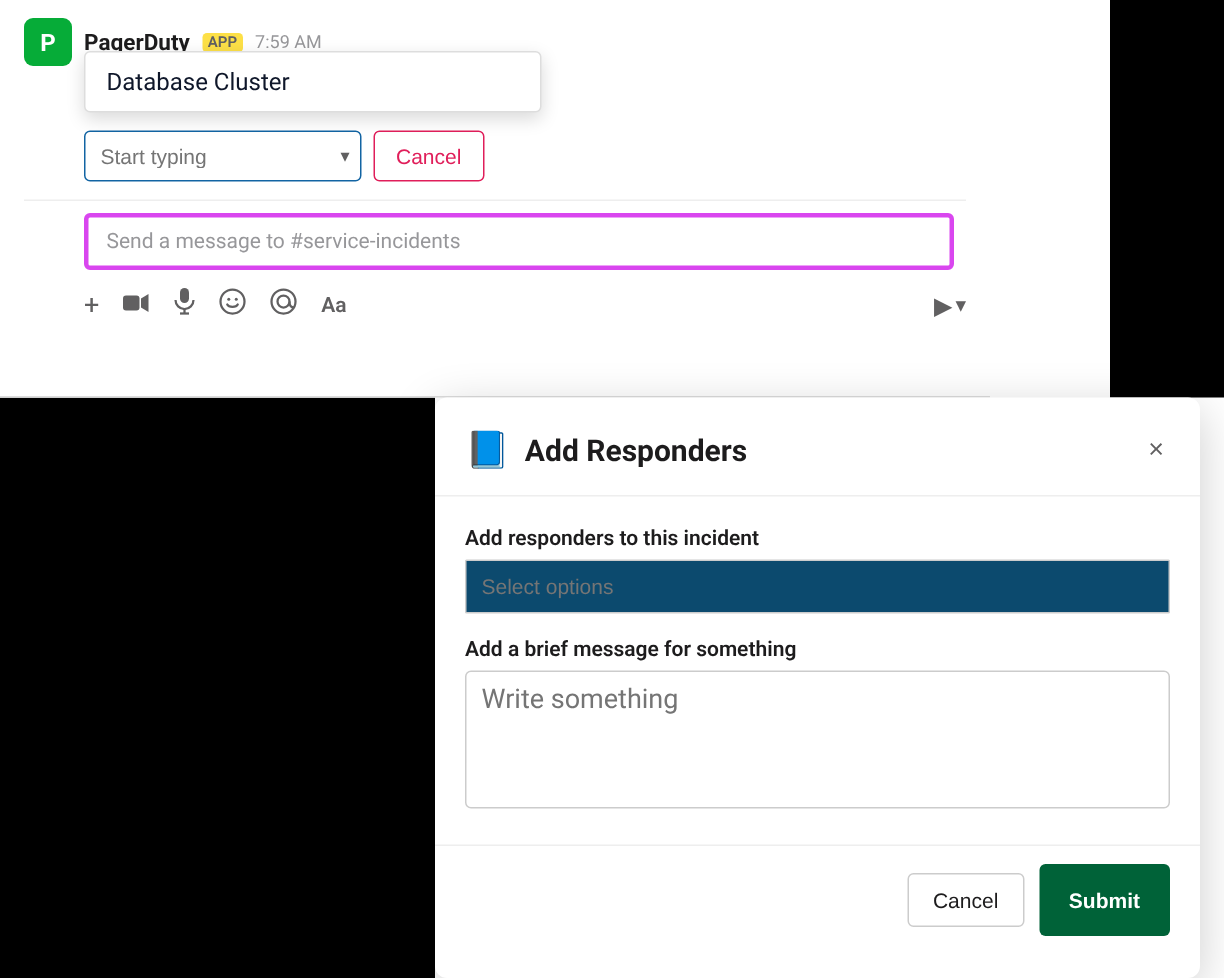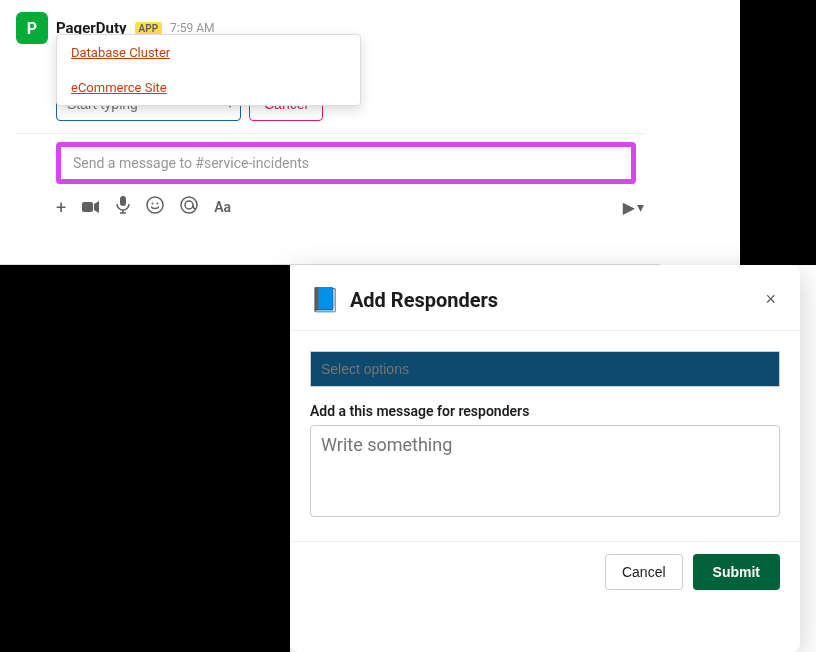--- a/index.html
+++ b/index.html
@@ -146,45 +146,44 @@
       width: 305px;
       background: #fff;
       border: 1px solid #ddd;
       border-radius: 4px;
       box-shadow: 0 4px 12px rgba(0,0,0,0.15);
       z-index: 100;
     }
 
     .dropdown-menu-item {
       padding: 10px 14px;
-      font-size: 13px;
-      color: #c2410c;
-      cursor: pointer;
-      text-decoration: underline;
+      font-size: 16px;
+      color: #0f172a;
+      cursor: pointer;
     }
 
     .cancel-btn {
       height: 34px;
       padding: 6px 14px;
       border: 1px solid #e01e5a;
       border-radius: 4px;
       background: #fff;
       color: #e01e5a;
       font-size: 14px;
       font-weight: 500;
       cursor: pointer;
     }
 
     
     .message-bar-area {
       padding: 4px 16px 4px 56px;
     }
 
     .send-box {
-      border: 5px solid #d946ef;
+      border: 3px solid #d946ef;
       border-radius: 4px;
       padding: 8px 12px;
       font-size: 14px;
       color: #97979a;
       width: 580px;
     }
 
     .toolbar {
       display: flex;
       align-items: center;
@@ -308,21 +307,21 @@
       border: 1px solid #ccc;
       border-radius: 4px;
       background: #fff;
       color: #1d1c1d;
       font-size: 14px;
       font-weight: 500;
       cursor: pointer;
     }
 
     .btn-submit {
-      height: 36px;
+      height: 48px;
       padding: 6px 20px;
       border: none;
       border-radius: 4px;
       background: #006238;
       color: #fff;
       font-size: 14px;
       font-weight: 600;
       cursor: pointer;
     }
 
@@ -359,21 +358,20 @@
   <div class="dropdown-area">
     <div class="dropdown-input-wrapper">
       <input class="dropdown-input" type="text" placeholder="Start typing" style="">
       <span class="dropdown-arrow">▾</span>
     </div>
     <button class="cancel-btn">Cancel</button>
   </div>
 
   <div class="dropdown-menu">
     <div class="dropdown-menu-item">Database Cluster</div>
-    <div class="dropdown-menu-item">eCommerce Site</div>
   </div>
 
   <div class="slack-divider"></div>
 
   <div class="message-bar-area">
     <div class="send-box">Send a message to #service-incidents</div>
   </div>
 
   <div class="toolbar">
     <span class="toolbar-icon">+</span>
@@ -419,23 +417,24 @@
 
   <div class="modal-header">
     <div class="modal-title-group">
       <span class="modal-emoji">📘</span>
       <span class="modal-title">Add Responders</span>
     </div>
     <button class="modal-close">×</button>
   </div>
 
   <div class="modal-body">
+    <label class="form-label">Add responders to this incident</label>
     <input class="select-input" type="text" placeholder="Select options" style="">
 
-    <label class="form-label">Add a this message for responders</label>
+    <label class="form-label">Add a brief message for something</label>
     <textarea class="message-textarea" placeholder="Write something" style=""></textarea>
   </div>
 
   <div class="modal-footer">
     <button class="btn-cancel">Cancel</button>
     <button class="btn-submit">Submit</button>
   </div>
 
 </div>
 

